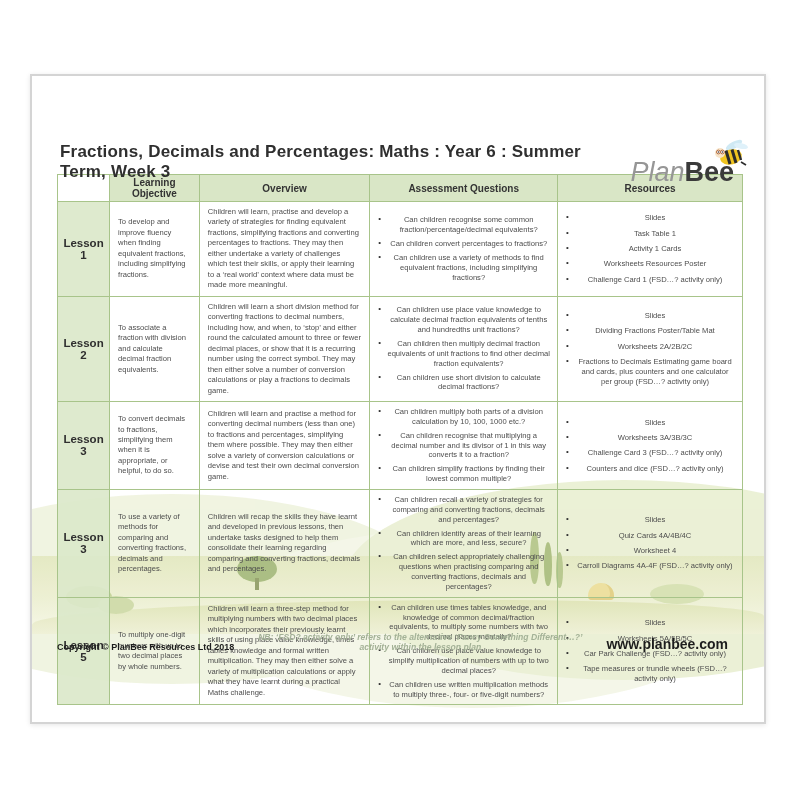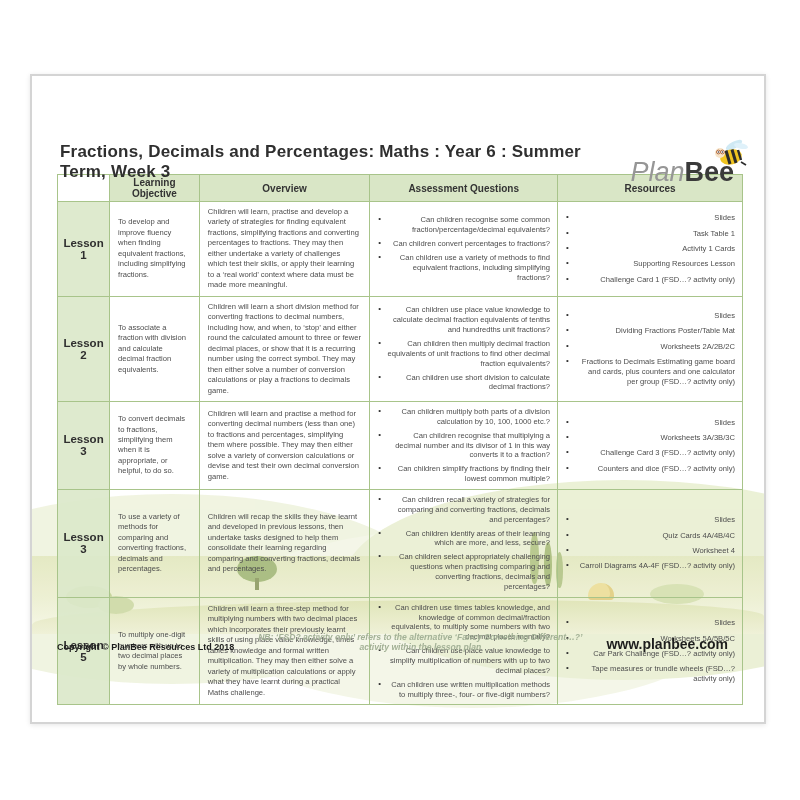--- a/index.html
+++ b/index.html
@@ -43,21 +43,21 @@
   
   table.lp{position:absolute;left:25px;top:98px;width:686px;border-collapse:collapse;z-index:1;table-layout:fixed;}
   table.lp th,table.lp td{border:1px solid #a8c48a;box-sizing:border-box;}
   th.corner{border:none;background:transparent;}
   thead th{background:#d9e6c6;font-size:10px;font-weight:bold;color:#333;height:21px;padding:2px;}
   td.lesson-label{background:rgba(219,232,202,0.92);font-size:11.5px;font-weight:bold;color:#2f2f2f;
                   text-align:center;vertical-align:middle;margin-top:45px;}
   td.body-cell{height:84px;vertical-align:middle;background:transparent;}
   td.center-text{font-size:7.6px;line-height:1.38;color:#4d4d4d;padding:5px 8px;}
   ul.bullets{margin:0;padding:0 6px 0 16px;list-style:none;}
-  ul.bullets li{position:relative;font-size:7.6px;line-height:1.3;color:#4d4d4d;margin:4px 0;text-align:right;}
+  ul.bullets li{position:relative;font-size:7.6px;line-height:1.3;color:#4d4d4d;margin:4px 0;text-align:center;}
   ul.bullets li::before{content:"•";position:absolute;left:-9px;top:-1px;font-size:8px;color:#333;}
   ul.resources li{margin:5.5px 0;}
 
   
   .doc-footer{position:absolute;left:25px;right:36px;top:556px;display:flex;align-items:flex-end;z-index:2;}
   .copyright{font-size:9px;font-weight:bold;color:#1d1d1d;white-space:nowrap;}
   .nb-note{flex:1;text-align:center;font-size:8.6px;font-weight:bold;font-style:italic;color:#a3b196;padding:0 10px;}
   .website{font-size:14px;font-weight:bold;color:#1d1d1d;white-space:nowrap;}
 </style>
 </head>
@@ -132,21 +132,21 @@
               <li>Can children recognise some common fraction/percentage/decimal equivalents?</li>
               <li>Can children convert percentages to fractions?</li>
               <li>Can children use a variety of methods to find equivalent fractions, including simplifying fractions?</li>
             </ul>
       </td>
       <td class="body-cell">
         <ul class="bullets resources">
               <li>Slides</li>
               <li>Task Table 1</li>
               <li>Activity 1 Cards</li>
-              <li>Supporting Resources Lesson</li>
+              <li>Worksheets Resources Poster</li>
               <li>Challenge Card 1 (FSD…? activity only)</li>
             </ul>
       </td>
     </tr>
 
     <tr>
       <td class="lesson-label">Lesson 2</td>
       <td class="body-cell center-text">To associate a fraction with division and calculate decimal fraction equivalents.</td>
       <td class="body-cell center-text">Children will learn a short division method for converting fractions to decimal numbers, including how, and when, to ‘stop’ and either round the calculated amount to three or fewer decimal places, or show that it is a recurring number using the correct symbol. They may then either solve a number of conversion calculations or play a fractions to decimals game.</td>
       <td class="body-cell">

